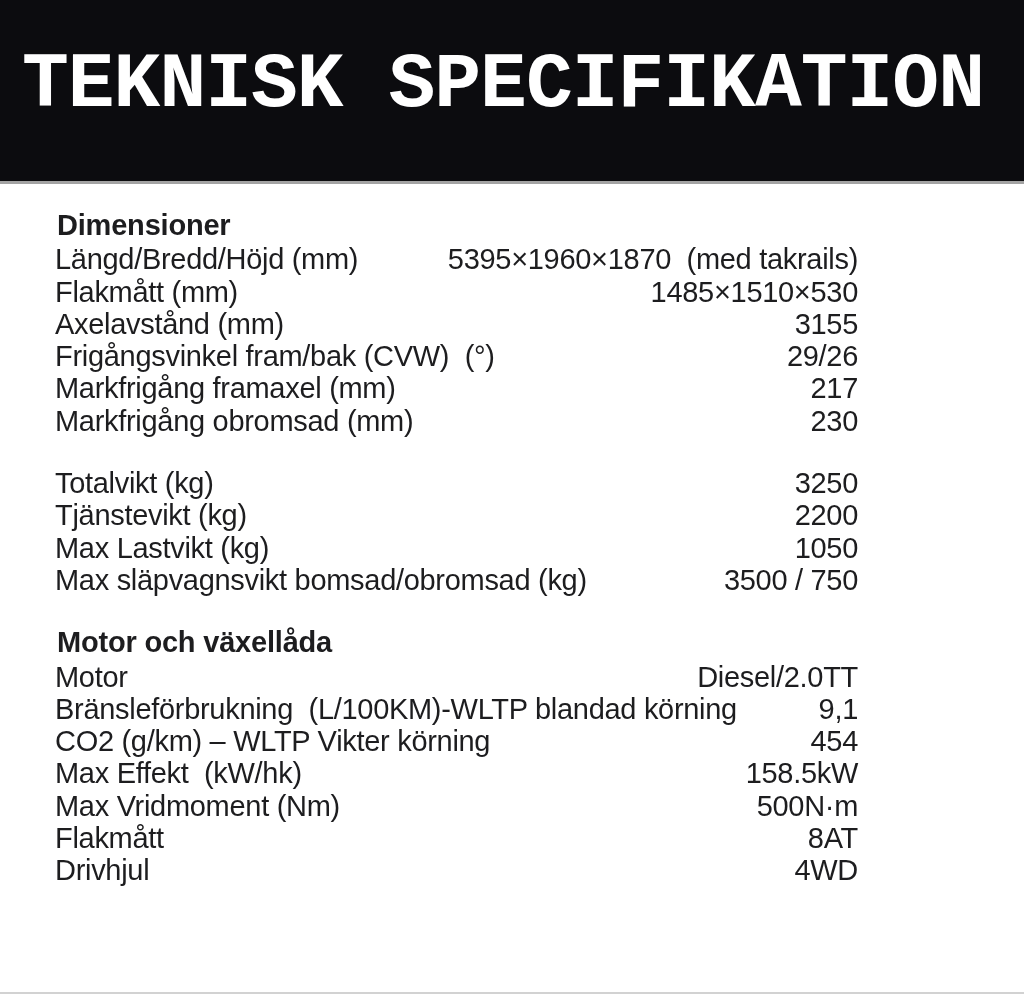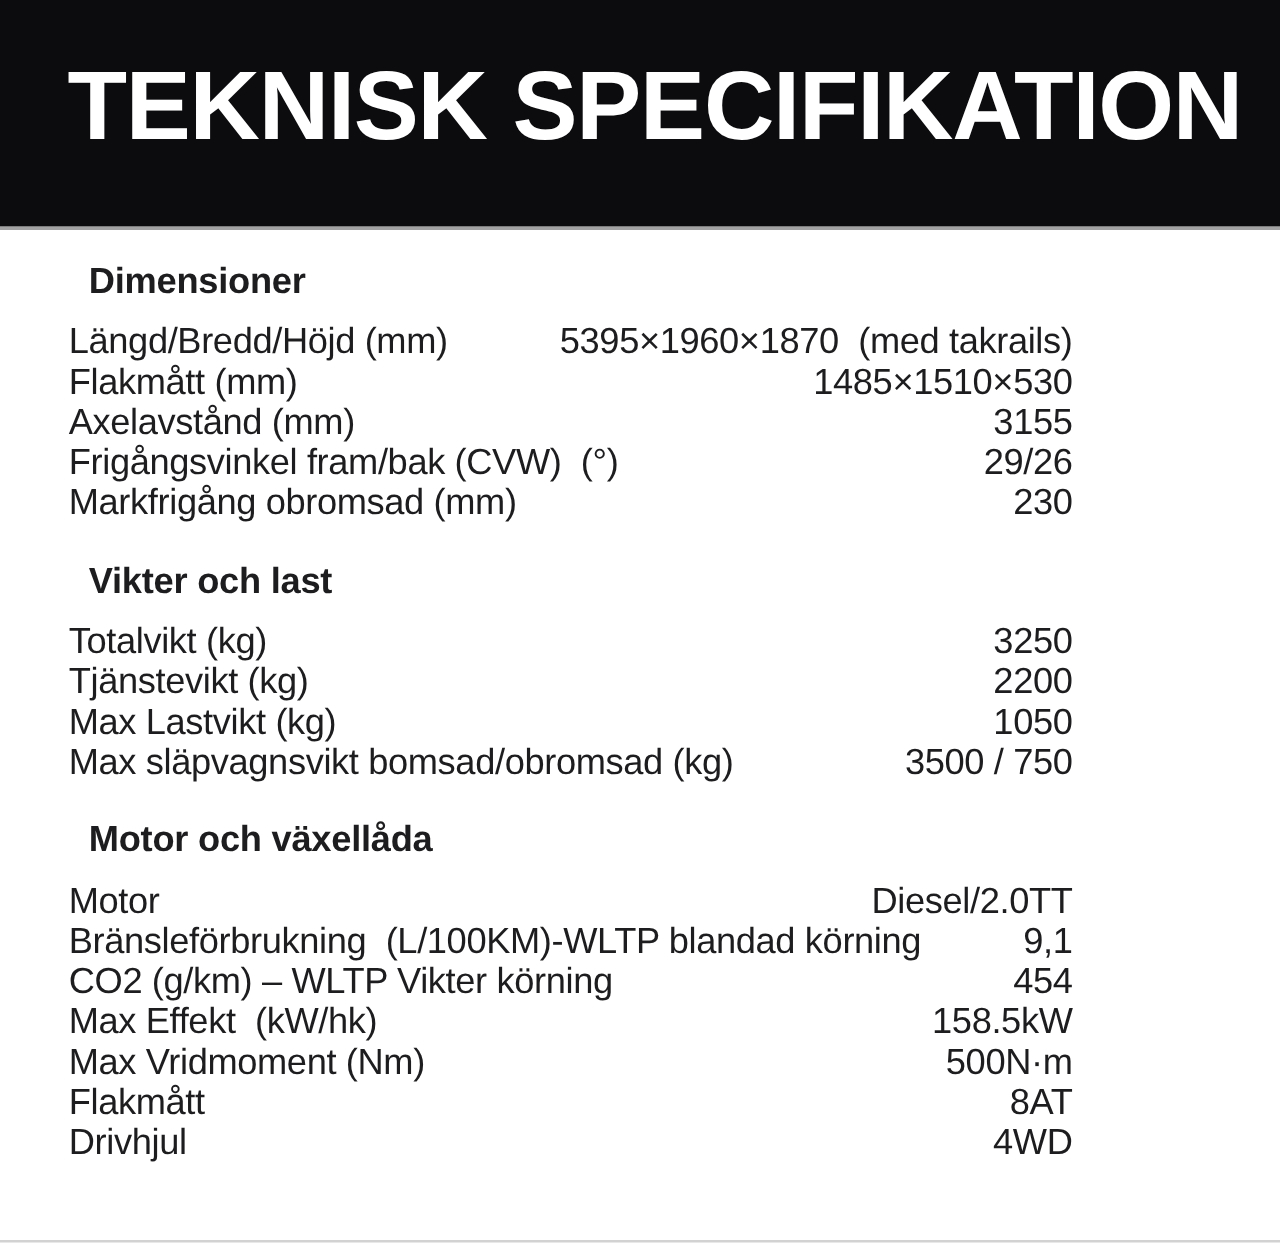--- a/index.html
+++ b/index.html
@@ -20,35 +20,36 @@
     height: 181px;
     border-bottom: 3px solid #a3a3a3;
     display: flex;
     align-items: center;
   }
   .page-title {
     color: #ffffff;
     font-weight: bold;
     font-size: 78px;
     letter-spacing: -1px;
-    padding-left: 54px;
+    padding-left: 22px;
     white-space: nowrap;
     position: relative;
     top: -6px;
+    font-family: Liberation Mono, monospace;
   }
   .content {
     padding: 0 166px 0 55px;
   }
   .spec-section { margin-top: 30px; }
   .spec-section.first { margin-top: 25px; }
   .section-heading {
     font-size: 29px;
     font-weight: bold;
     line-height: 32.3px;
-    margin: 16px;
+    margin: 2px;
     letter-spacing: -0.2px;
   }
   .spec-row {
     display: flex;
     justify-content: space-between;
     align-items: baseline;
     font-size: 29px;
     line-height: 32.3px;
     letter-spacing: -0.3px;
   }
@@ -84,27 +85,30 @@
     </div>
     <div class="spec-row">
       <span class="spec-label">Axelavstånd (mm)</span>
       <span class="spec-value">3155</span>
     </div>
     <div class="spec-row">
       <span class="spec-label">Frigångsvinkel fram/bak (CVW)  (°)</span>
       <span class="spec-value">29/26</span>
     </div>
     <div class="spec-row">
+      <span class="spec-label">Markfrigång framaxel (mm)</span>
+      <span class="spec-value">217</span>
+    </div>
+    <div class="spec-row">
       <span class="spec-label">Markfrigång obromsad (mm)</span>
       <span class="spec-value">230</span>
     </div>
   </section>
 
   <section class="spec-section">
-    <h2 class="section-heading">Vikter och last</h2>
     <div class="spec-row">
       <span class="spec-label">Totalvikt (kg)</span>
       <span class="spec-value">3250</span>
     </div>
     <div class="spec-row">
       <span class="spec-label">Tjänstevikt (kg)</span>
       <span class="spec-value">2200</span>
     </div>
     <div class="spec-row">
       <span class="spec-label">Max Lastvikt (kg)</span>

